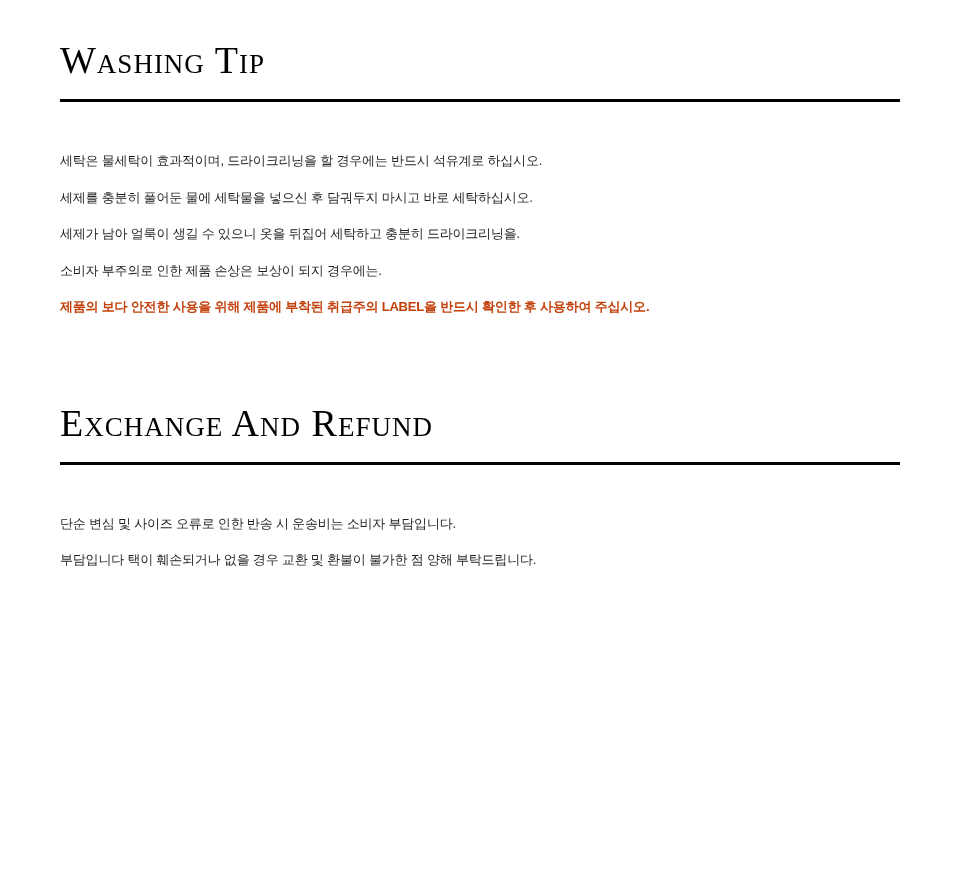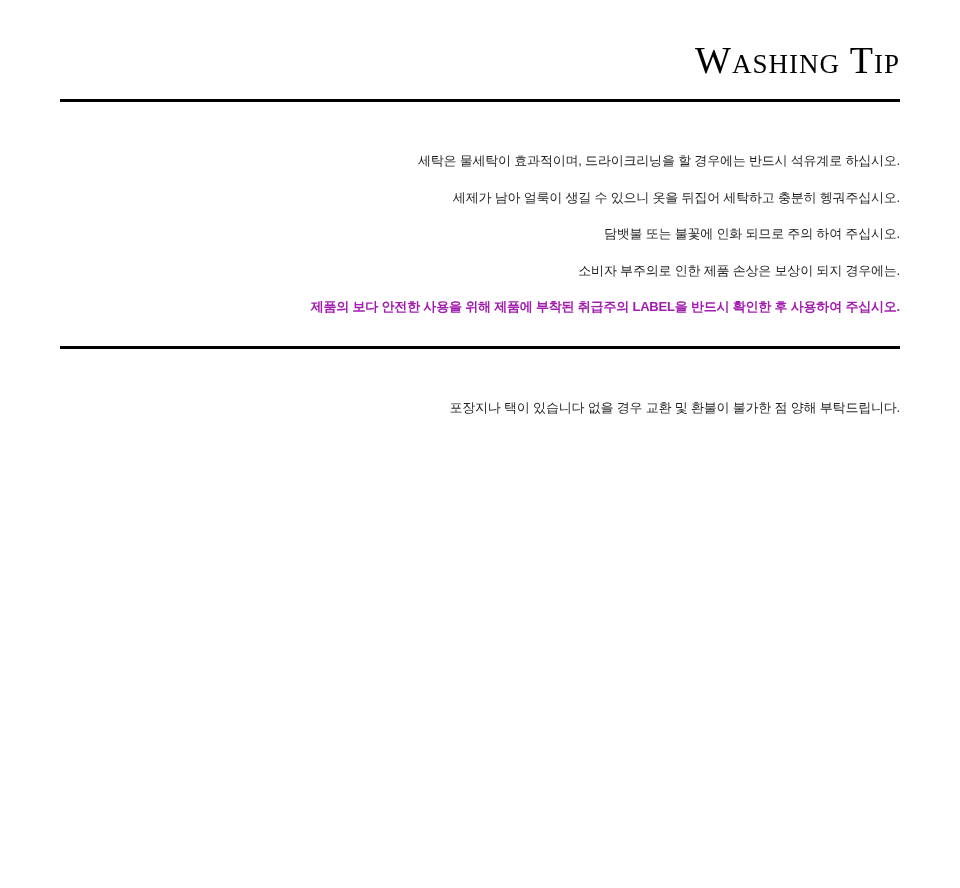--- a/index.html
+++ b/index.html
@@ -11,21 +11,21 @@
     width: 960px;
     height: 888px;
     overflow: hidden;
     font-family: "Liberation Sans", "DejaVu Sans", sans-serif;
   }
   .page {
     box-sizing: border-box;
     width: 960px;
     padding: 0 60px;
   }
-  .section { margin: 0; text-align: right; }
+  .section { margin: 0; }
   .section-title {
     font-family: "Liberation Serif", "DejaVu Serif", serif;
     font-variant: small-caps;
     font-weight: 400;
     font-size: 38px;
     line-height: 1;
     letter-spacing: 1px;
     color: #000000;
     margin: 0;
   }
@@ -39,39 +39,41 @@
   }
   .section-body { margin-top: 41px; }
   .line {
     margin: 0;
     font-size: 13px;
     line-height: 36.5px;
     letter-spacing: -0.2px;
     color: #1f1f1f;
     white-space: nowrap;
   }
-  .line.bold-line { font-weight: 700; color: #a21caf; }
+  .line.bold-line { font-weight: 700; color: #c2410c; }
 </style>
 </head>
 <body>
 
 <div class="page">
 
   <section class="section">
     <h1 class="section-title first">Washing Tip</h1>
     <hr class="section-rule">
     <div class="section-body">
       <p class="line">세탁은 물세탁이 효과적이며, 드라이크리닝을 할 경우에는 반드시 석유계로 하십시오.</p>
-      <p class="line">세제가 남아 얼룩이 생길 수 있으니 옷을 뒤집어 세탁하고 충분히 헹궈주십시오.</p>
-      <p class="line">담뱃불 또는 불꽃에 인화 되므로 주의 하여 주십시오.</p>
+      <p class="line">세제를 충분히 풀어둔 물에 세탁물을 넣으신 후 담궈두지 마시고 바로 세탁하십시오.</p>
+      <p class="line">세제가 남아 얼룩이 생길 수 있으니 옷을 뒤집어 세탁하고 충분히 드라이크리닝을.</p>
       <p class="line">소비자 부주의로 인한 제품 손상은 보상이 되지 경우에는.</p>
       <p class="line bold-line">제품의 보다 안전한 사용을 위해 제품에 부착된 취급주의 LABEL을 반드시 확인한 후 사용하여 주십시오.</p>
     </div>
   </section>
 
   <section class="section">
+    <h1 class="section-title second">Exchange And Refund</h1>
     <hr class="section-rule">
     <div class="section-body">
-      <p class="line">포장지나 택이 있습니다 없을 경우 교환 및 환불이 불가한 점 양해 부탁드립니다.</p>
+      <p class="line">단순 변심 및 사이즈 오류로 인한 반송 시 운송비는 소비자 부담입니다.</p>
+      <p class="line">부담입니다 택이 훼손되거나 없을 경우 교환 및 환불이 불가한 점 양해 부탁드립니다.</p>
     </div>
   </section>
 
 </div>
 
 </body></html>

